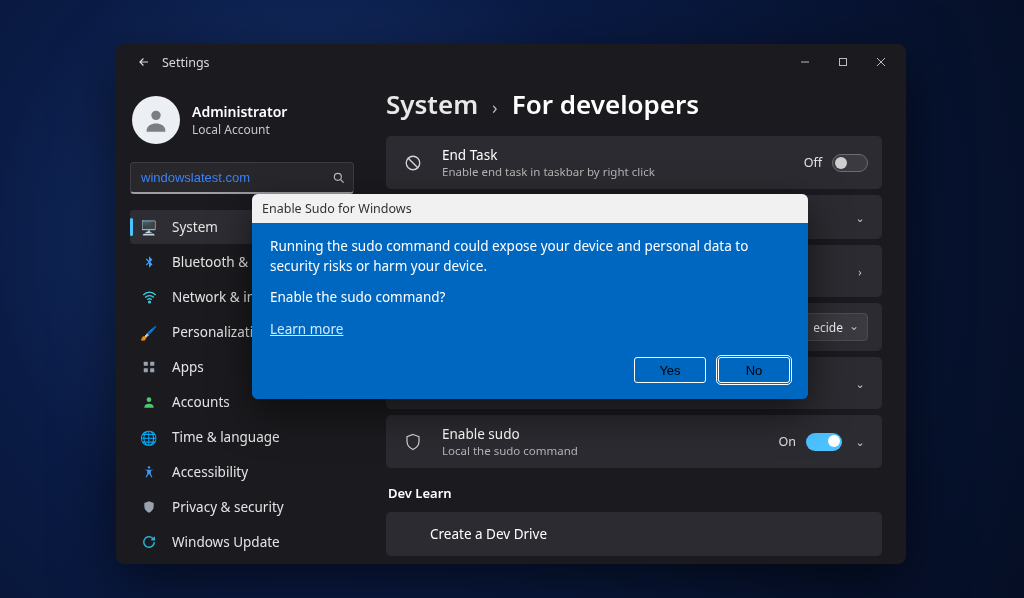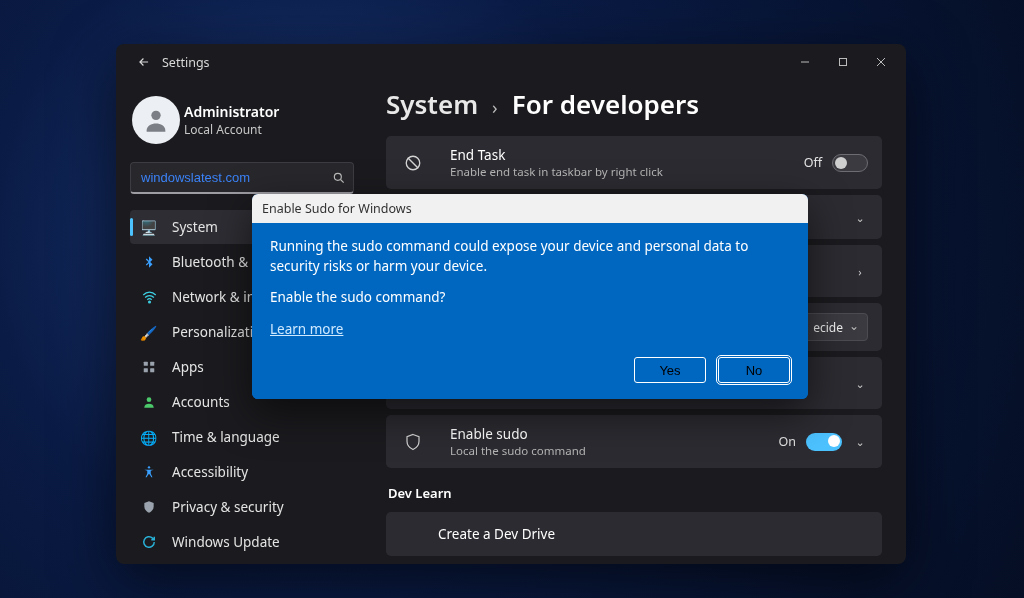--- a/index.html
+++ b/index.html
@@ -48,21 +48,21 @@
   }
   .sidebar {
     width: 252px;
     padding: 16px 14px 0 14px;
     display: flex;
     flex-direction: column;
   }
   .account {
     display: flex;
     align-items: center;
-    gap: 4px;
+    gap: 12px;
     margin-bottom: 18px;
     padding-left: 2px;
   }
   .avatar {
     width: 48px; height: 48px;
     border-radius: 50%;
     background: #eceff3;
     display:flex; align-items:center; justify-content:center;
   }
   .avatar svg { width: 28px; height: 28px; fill: #7b7e85; }
@@ -138,21 +138,21 @@
     font-weight: 600;
     color: #fff;
   }
   .cards { display:flex; flex-direction:column; gap: 6px; }
   .card {
     background: #2b2b31;
     border-radius: 5px;
     padding: 10px 14px 10px 14px;
     display: flex;
     align-items: center;
-    gap: 24px;
+    gap: 16px;
     min-height: 44px;
   }
   .cicon { width: 26px; display:flex; align-items:center; justify-content:center; color:#d4d4d4; }
   .ctext { flex:1; }
   .ctitle { font-size: 13.5px; color:#fff; }
   .csub { font-size: 11.5px; color:#b5b5b5; }
   .ctrl { display:flex; align-items:center; gap: 10px; color:#e2e2e2; font-size:12.5px; }
   .toggle {
     width: 36px; height: 18px;
     border-radius: 9px;

